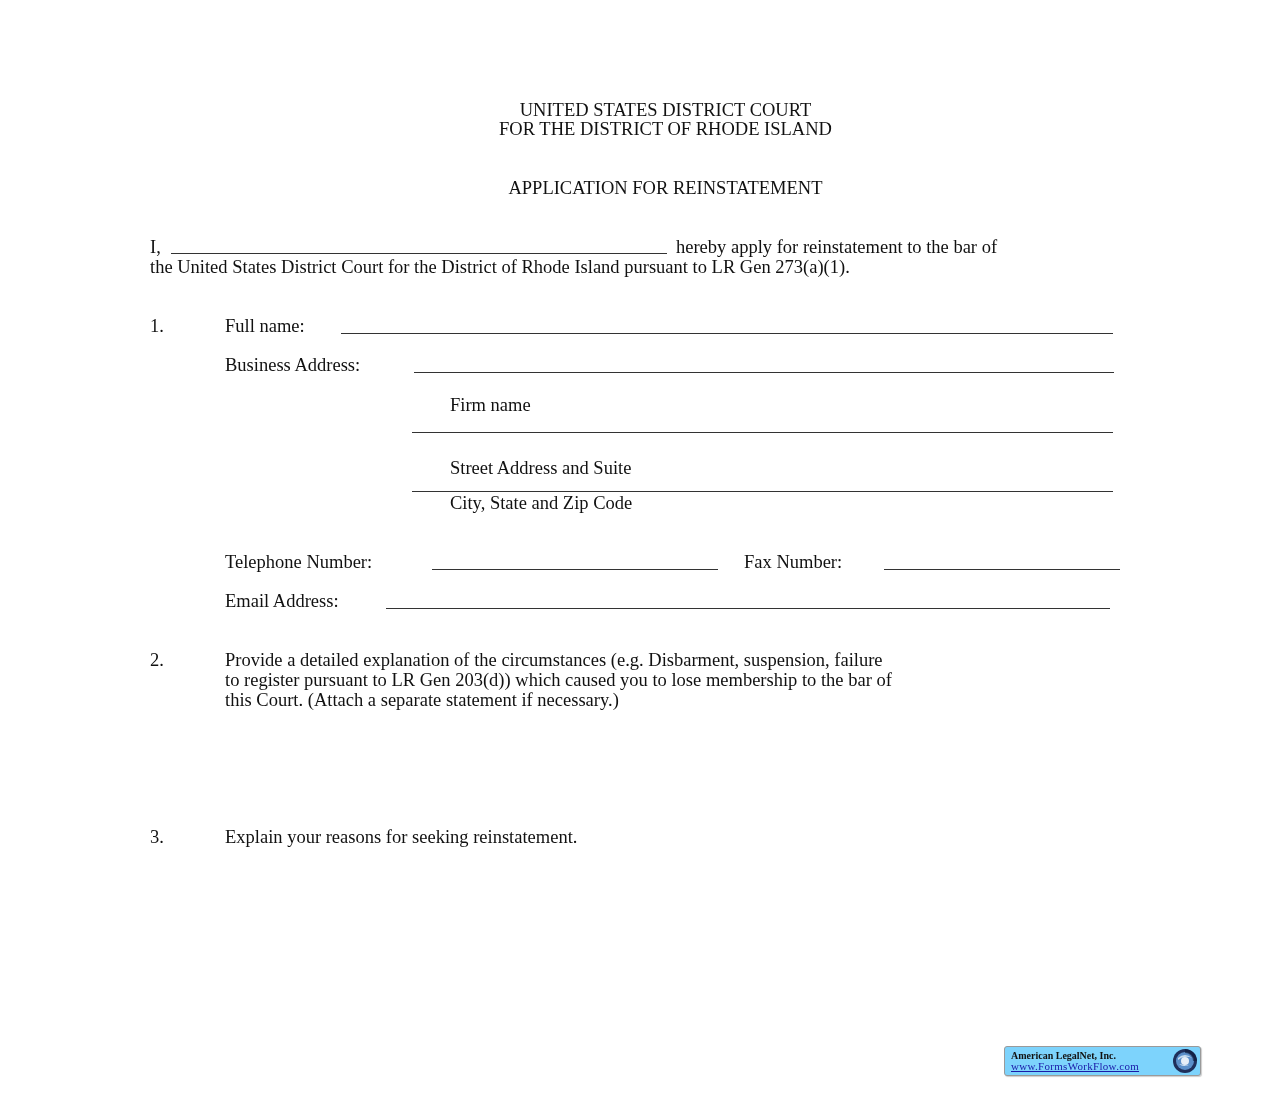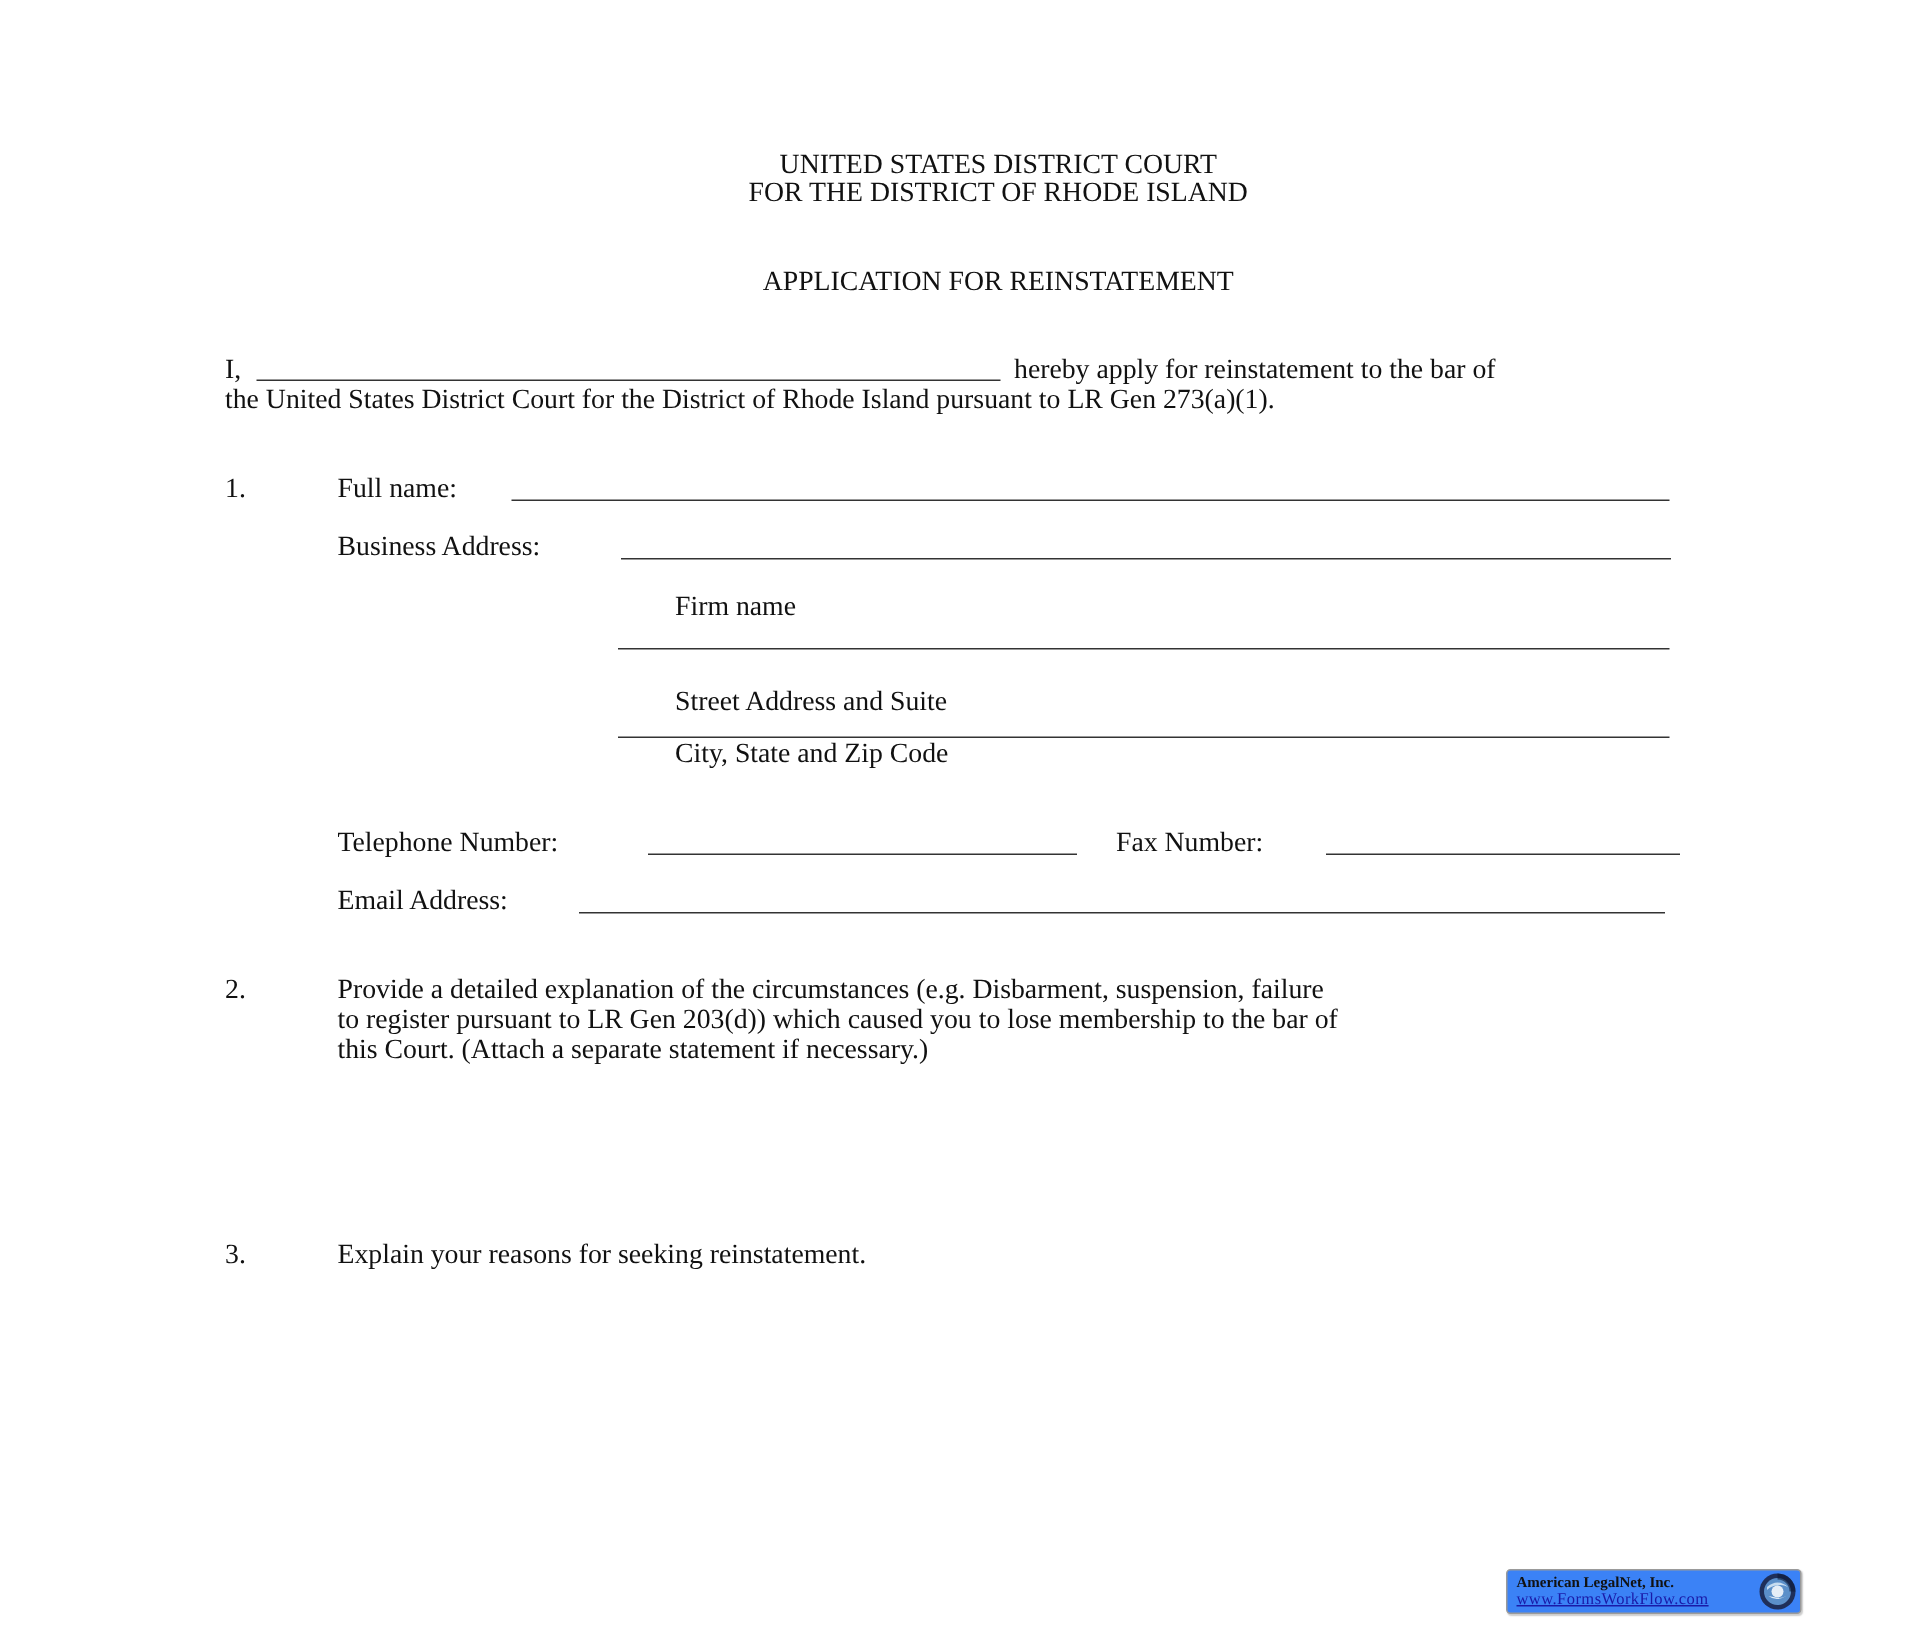--- a/index.html
+++ b/index.html
@@ -6,21 +6,21 @@
     body {
       width: 1275px; height: 1100px; position: relative; overflow: hidden;
       font-family: "Liberation Serif", "DejaVu Serif", serif;
       color: #111111; font-size: 18.5px;
     }
     .abs { position: absolute; white-space: nowrap; line-height: 20px; }
     .center { left: 0; width: 1275px; text-align: center; padding-left: 28px; }
     .line { position: absolute; height: 0; border-bottom: 1px solid #333333; }
     .badge {
       position: absolute; left: 1004px; top: 1046px; width: 195px; height: 28px;
-      border: 1px solid #9a9a9a; border-radius: 3px; background: #3b82f6;
+      border: 1px solid #9a9a9a; border-radius: 3px; background: #7dd3fc;
       box-shadow: 1px 1px 1px #cccccc;
     }
     .badge .company {
       position: absolute; left: 6px; top: 3px; font-size: 10px; font-weight: bold;
       line-height: 11px; color: #111;
     }
     .badge .url {
       position: absolute; left: 6px; top: 14px; font-size: 11px; line-height: 11px;
       color: #1a1aa8; text-decoration: underline; letter-spacing: 0.3px;
     }

